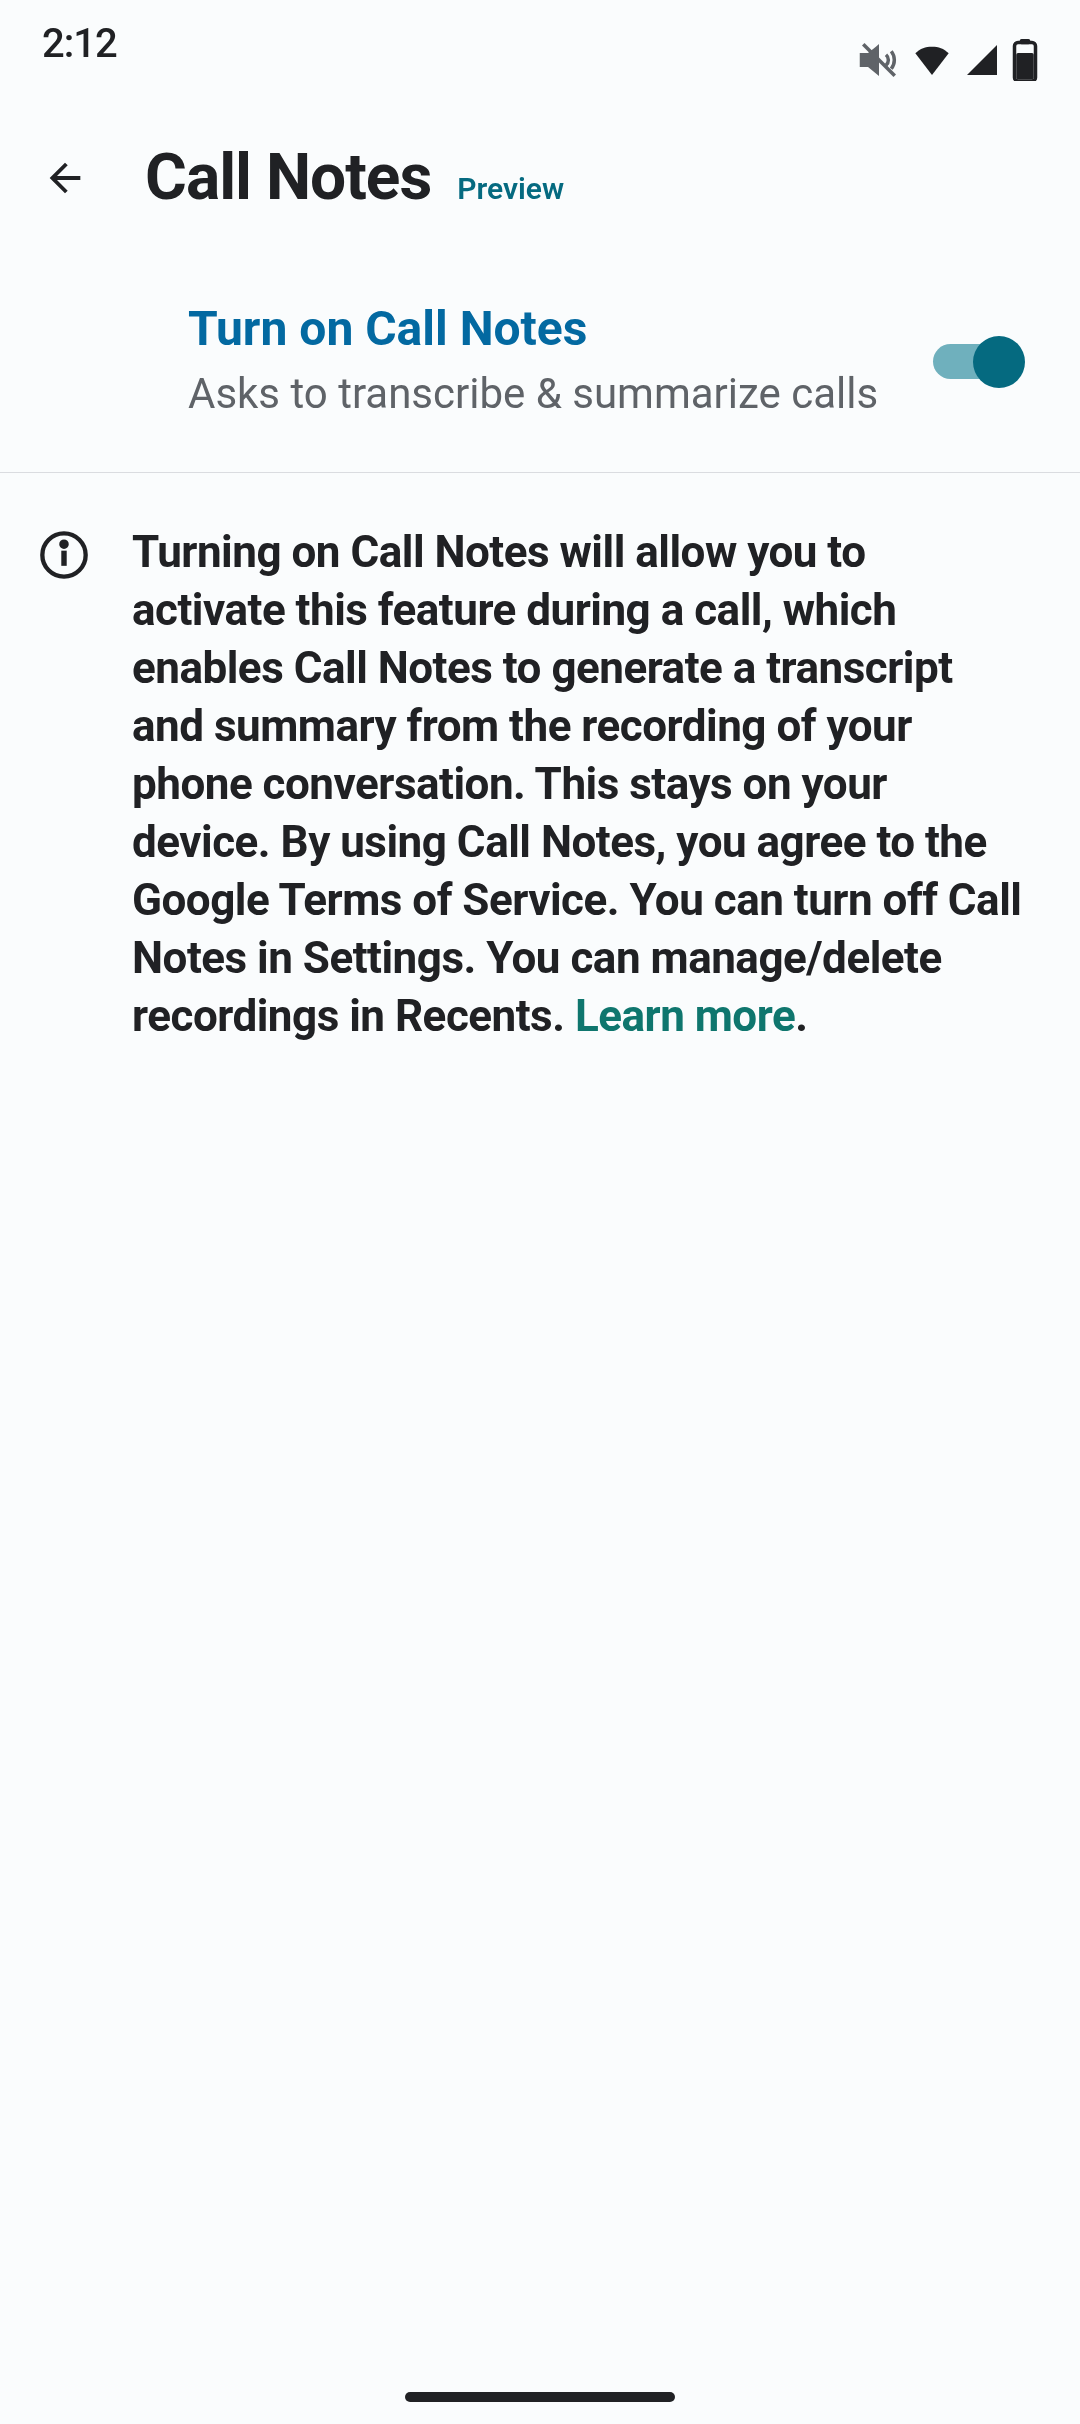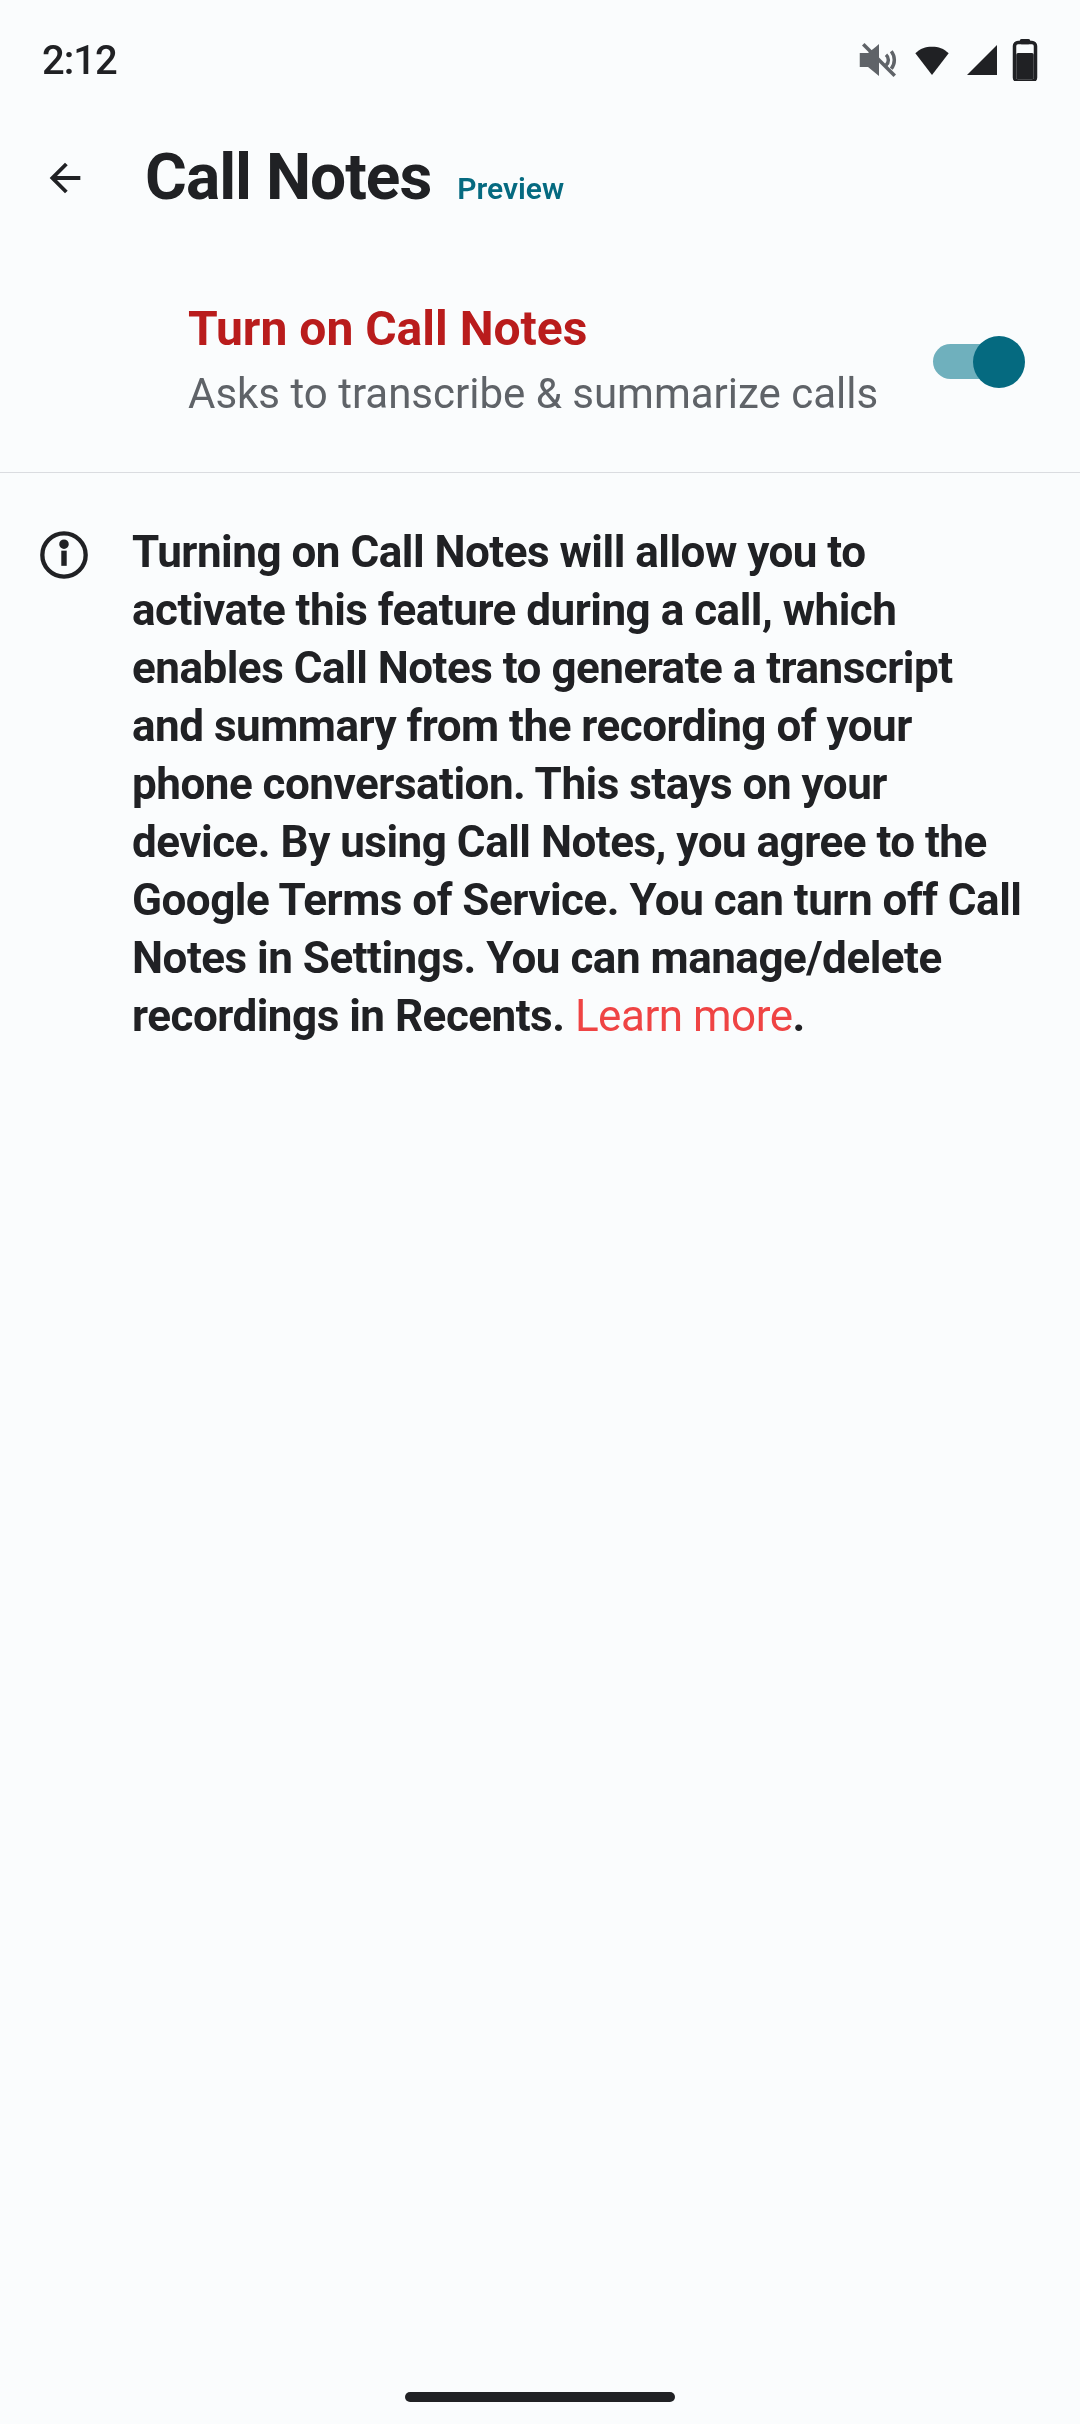--- a/index.html
+++ b/index.html
@@ -11,21 +11,20 @@
       width: 1080px;
       height: 2424px;
       background: #fafcfd;
       font-family: 'Roboto', -apple-system, sans-serif;
       position: relative;
     }
     
     .status-bar {
       display: flex;
       justify-content: space-between;
-      align-items: center;
       padding: 20px 42px 0 42px;
       height: 100px;
     }
     .status-time {
       font-size: 40px;
       font-weight: 500;
       color: #202124;
       letter-spacing: -1px;
     }
     .status-icons {
@@ -76,21 +75,21 @@
       align-items: center;
       padding: 35px 55px 50px 188px;
       border-bottom: 1px solid #dadce0;
     }
     .setting-text {
       flex: 1;
     }
     .setting-title {
       font-size: 48px;
       font-weight: 700;
-      color: #b91c1c;
+      color: #0369a1;
       margin-bottom: 10px;
     }
     .setting-subtitle {
       font-size: 42px;
       font-weight: 400;
       color: #5f6368;
       line-height: 1.3;
     }
     
     .toggle {
@@ -131,22 +130,22 @@
       margin-left: 14px;
     }
     .info-text {
       font-size: 44px;
       font-weight: 700;
       color: #202124;
       line-height: 1.32;
       letter-spacing: -0.5px;
     }
     .learn-more {
-      color: #ef4444;
-      font-weight: 400;
+      color: #0f766e;
+      font-weight: 700;
       margin-top: 22px;
     }
     
     .nav-bar {
       position: absolute;
       bottom: 22px;
       left: 50%;
       transform: translateX(-50%);
       width: 270px;
       height: 10px;

